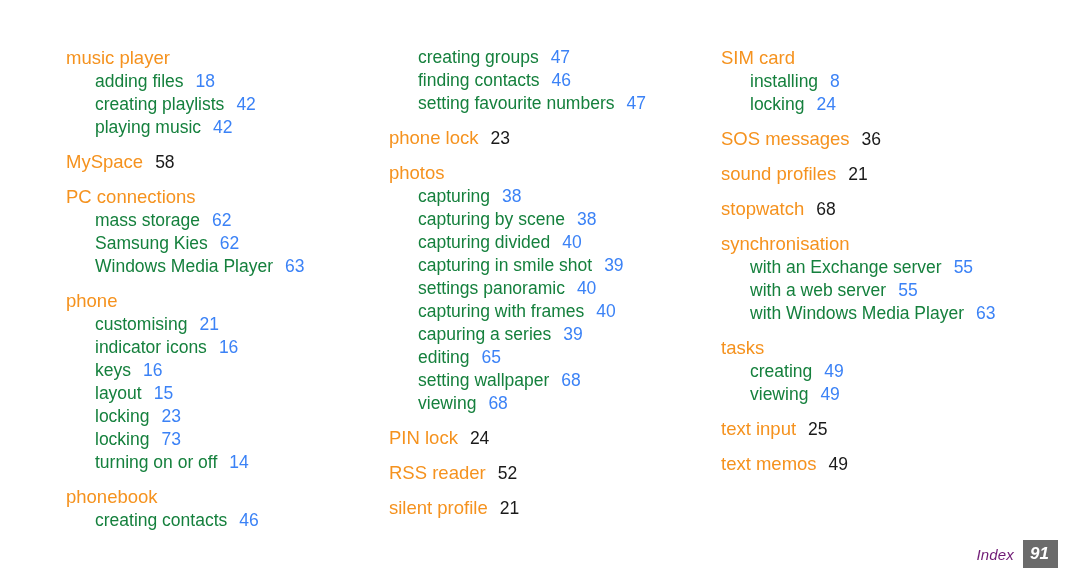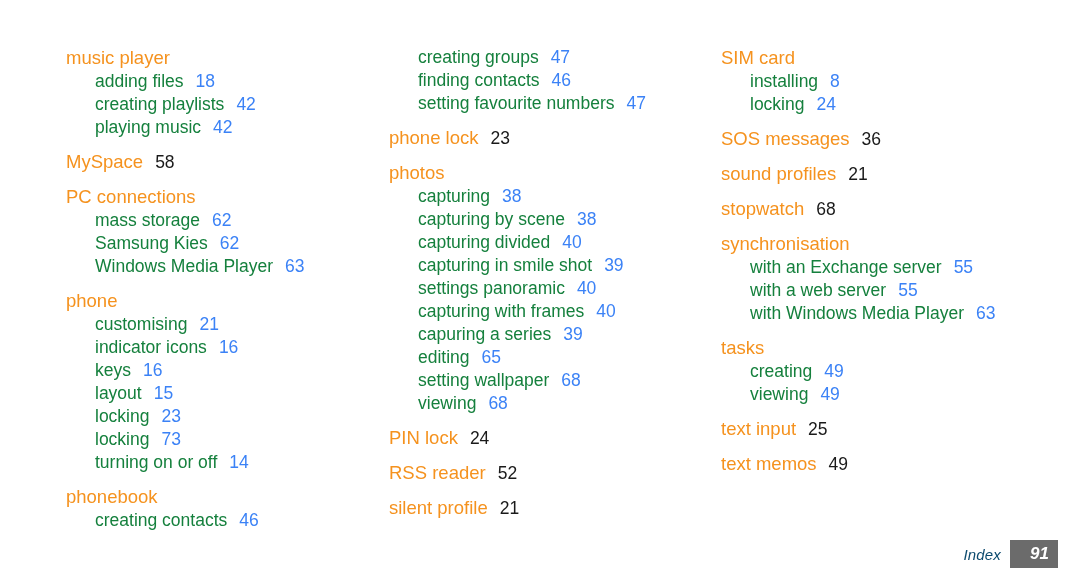--- a/index.html
+++ b/index.html
@@ -94,31 +94,31 @@
     position: absolute;
     right: 22px;
     bottom: 18px;
     display: flex;
     align-items: center;
     gap: 9px;
   }
   .footer-label {
     font-style: italic;
     font-size: 15px;
-    color: #0c4a6e;
+    color: #701a75;
     letter-spacing: 0.2px;
   }
   .footer-page-badge {
     background: #6b6b6b;
     color: #ffffff;
     font-style: italic;
     font-size: 17px;
     font-weight: bold;
     line-height: 1;
-    padding: 5px 9px 6px 20px;
+    padding: 5px 9px 6px 7px;
     min-width: 16px;
     text-align: left;
   }
 </style>
 </head>
 <body>
 
 <div id="index-page">
 
   <div class="columns">

